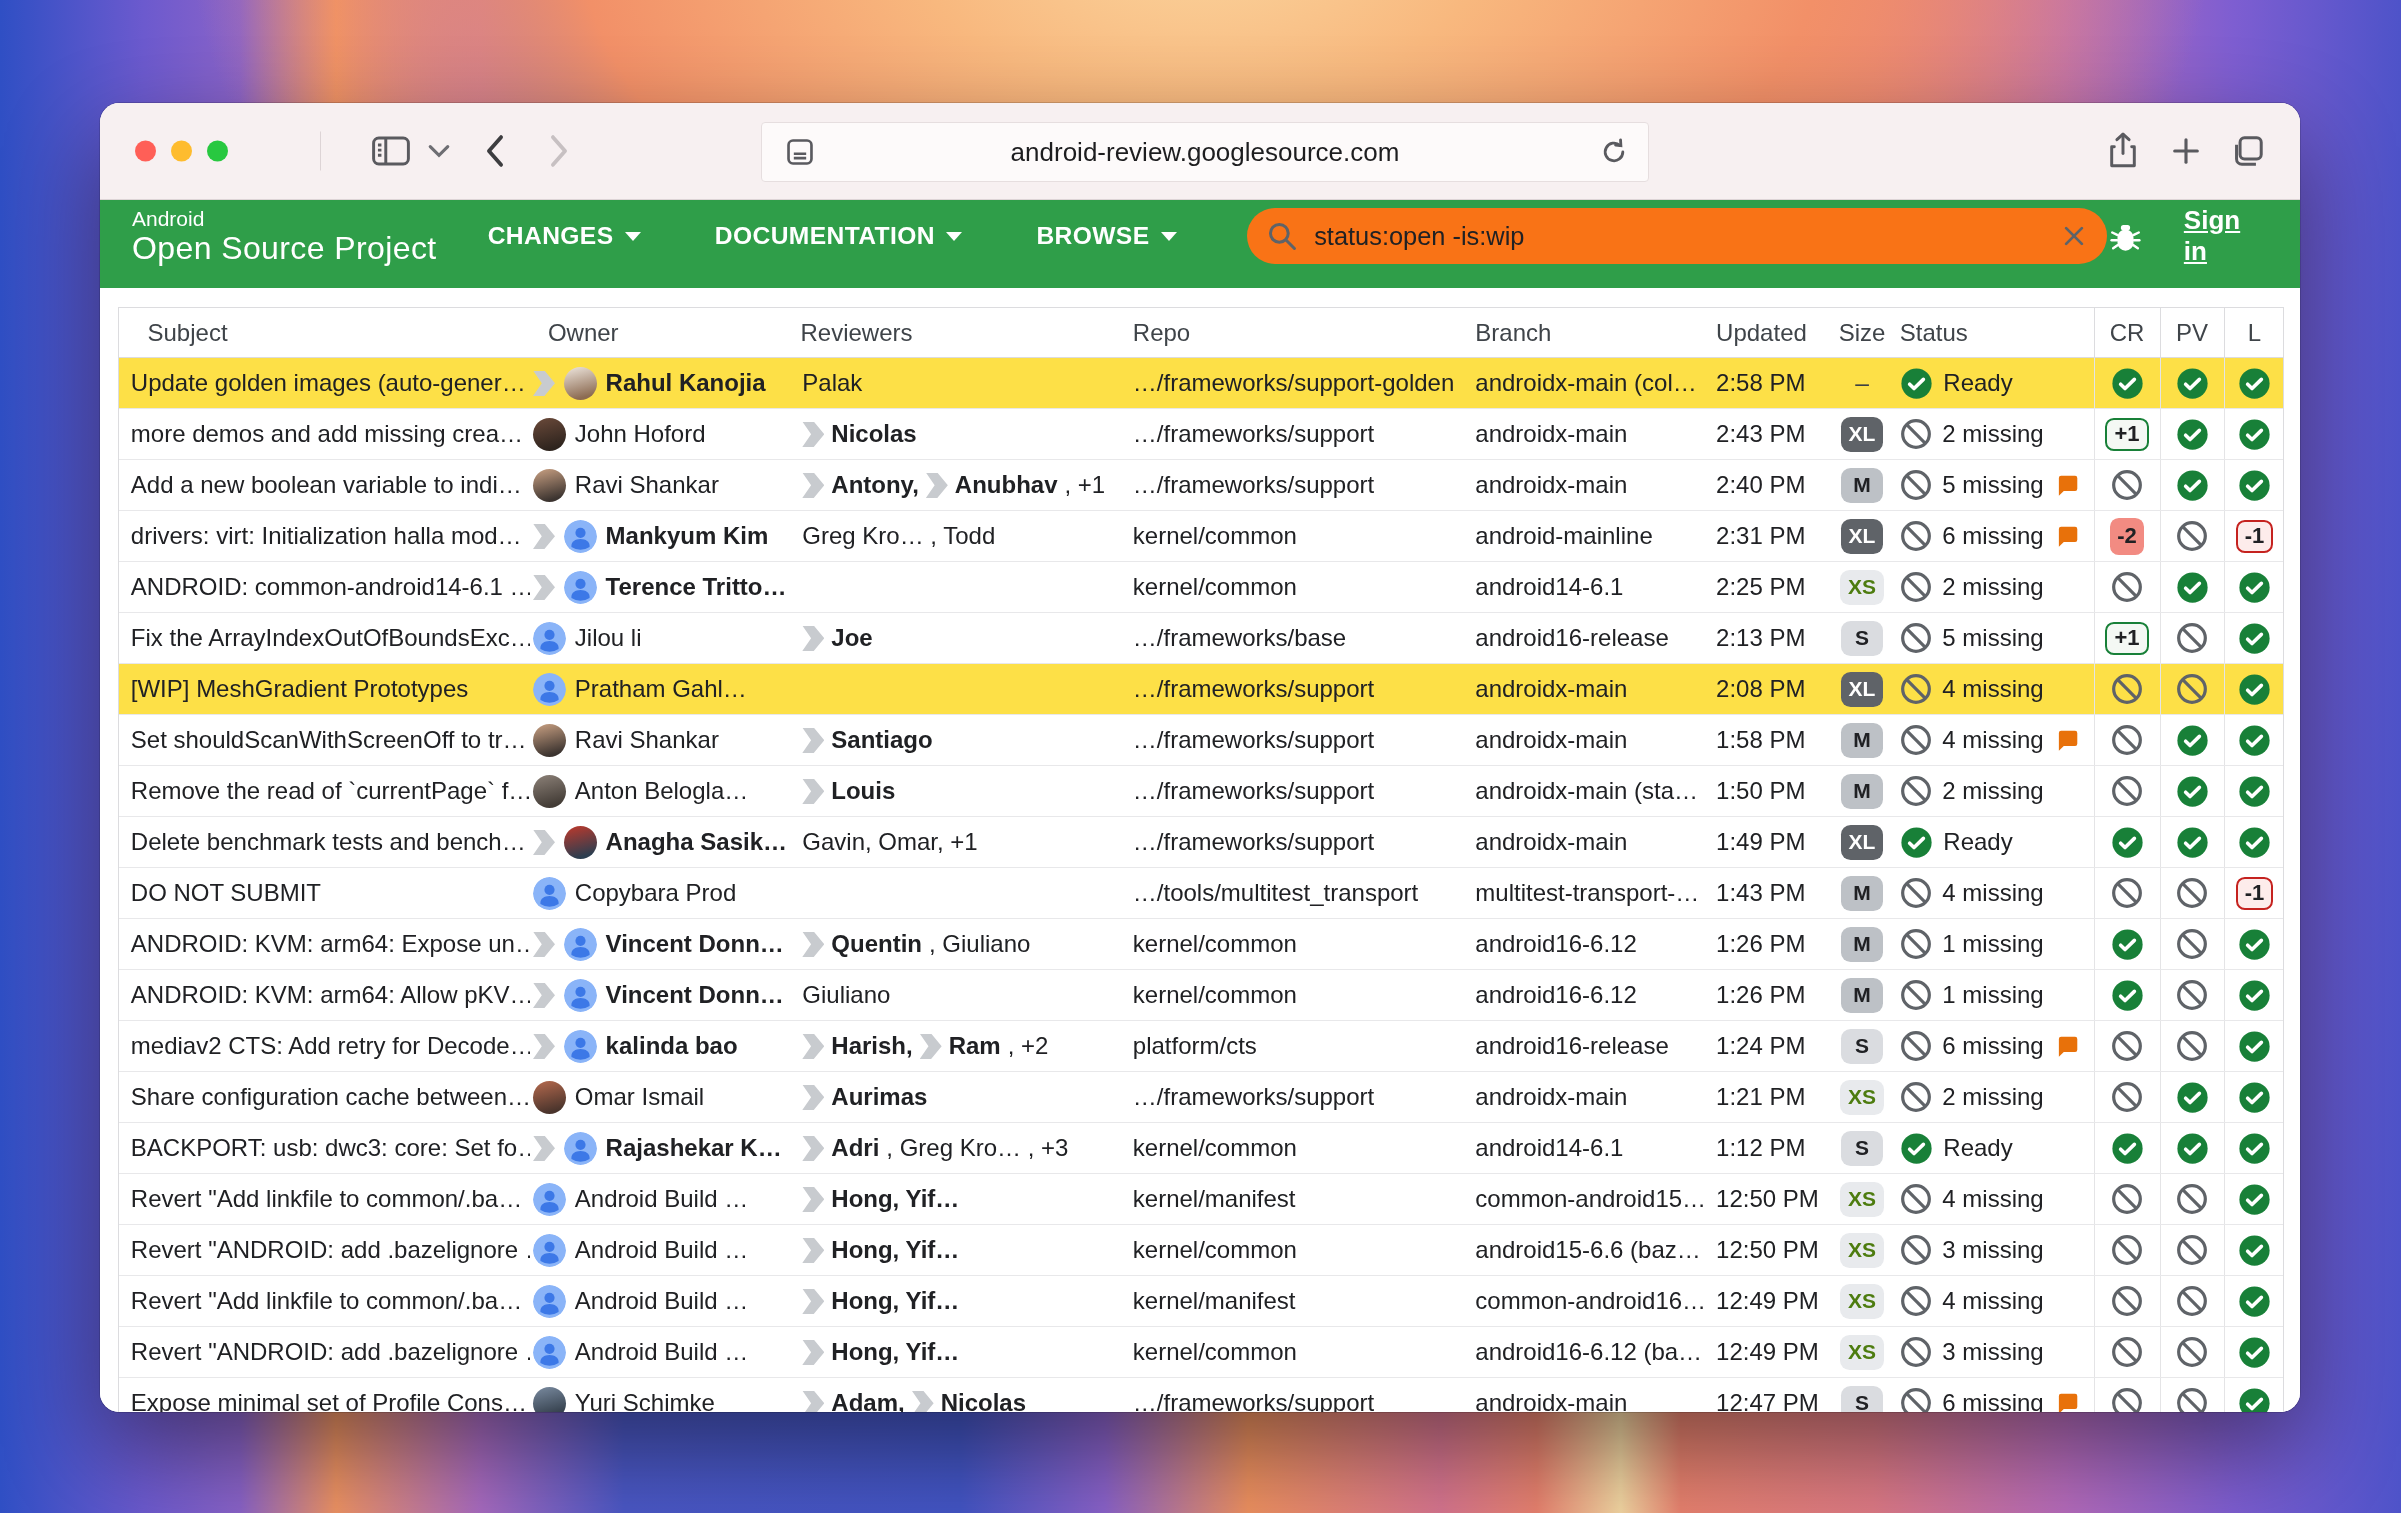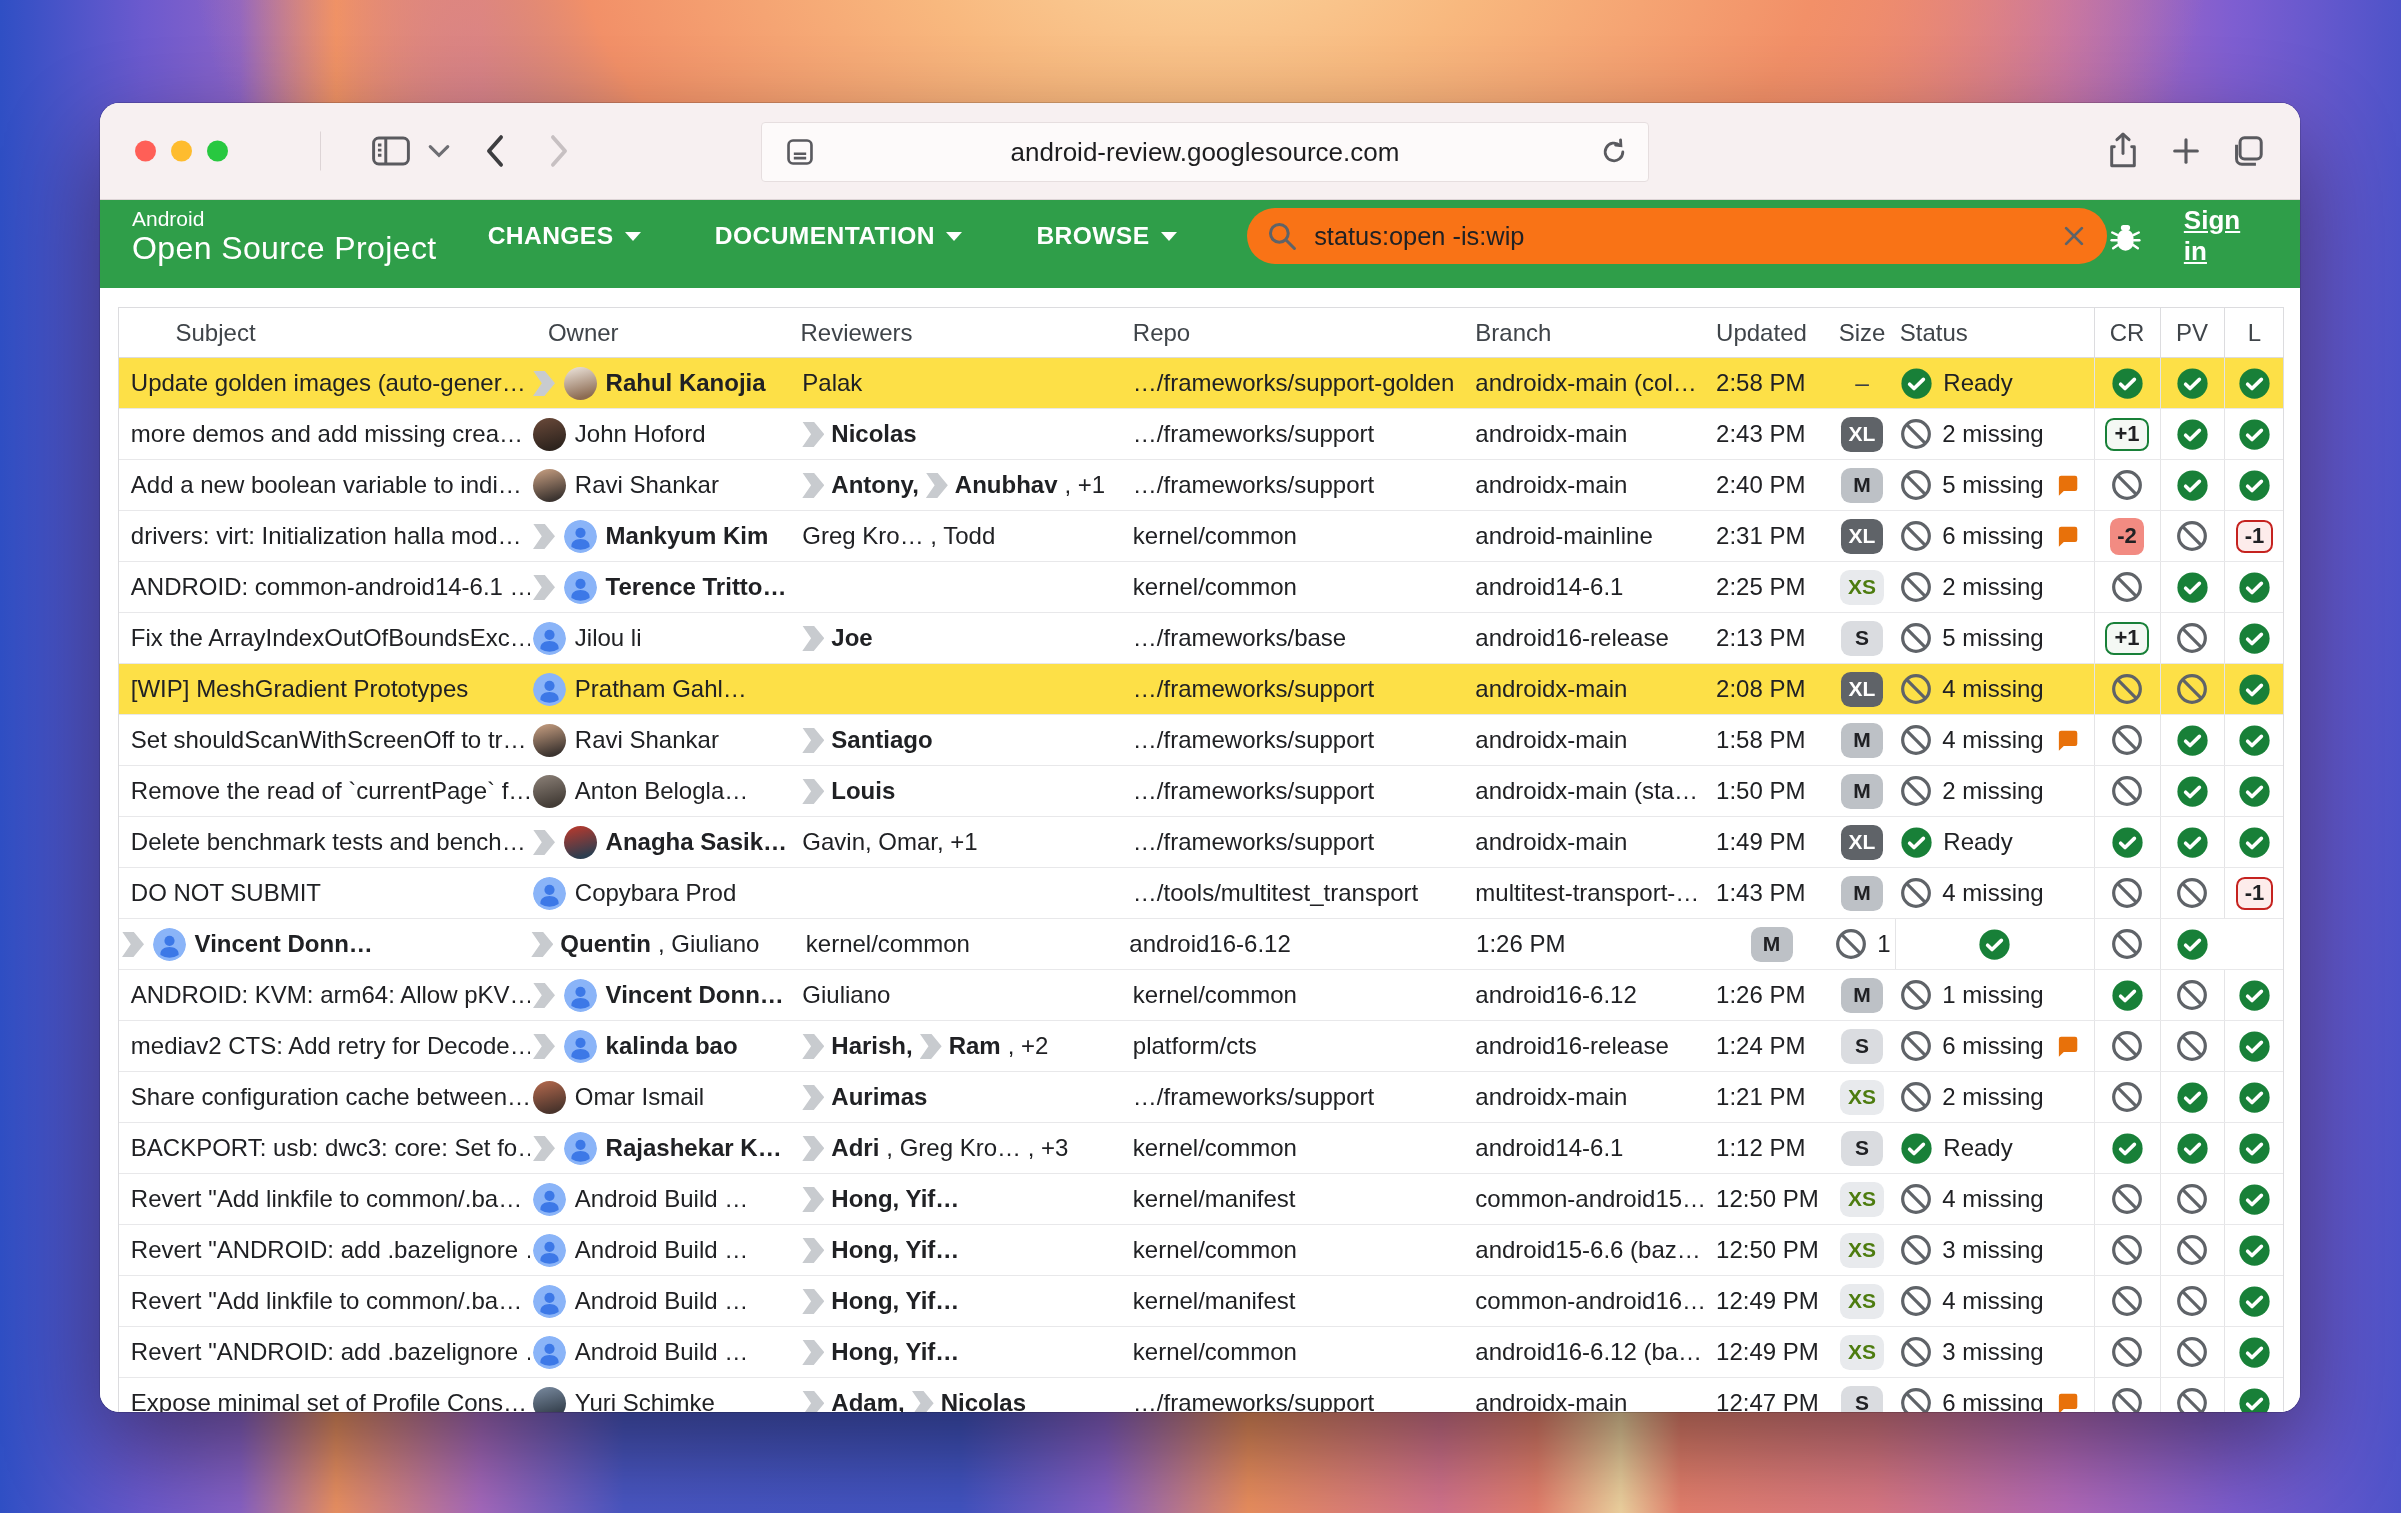--- a/index.html
+++ b/index.html
@@ -50,21 +50,21 @@
   .row{height:50px;border-bottom:0.9px solid #e8e8ea;background:#fff;}
   .row:last-child{border-bottom:none;}
   .row.hl{background:#fde047;}
   .cell{display:flex;align-items:center;font-size:24px;color:#202124;overflow:hidden;white-space:nowrap;}
   .c-subject{padding-left:12.3px;padding-right:16px;}
   .c-owner{padding-left:3.5px;gap:8.8px;}
   .c-reviewers{padding-left:1.8px;gap:7px;}
   .c-repo{padding-left:5.3px;} .c-branch{padding-left:1.8px;} .c-updated{padding-left:2.6px;}
   .c-size{justify-content:center;} .c-status{padding-left:5.3px;gap:10.5px;}
   .c-cr,.c-pv,.c-l{justify-content:center;border-left:0.9px solid #e4e4e6;}
-  .h-owner{padding-left:18.4px;} .h-subject{padding-left:17px;margin-left:40px;} .h-repo{padding-left:5.3px;}
+  .h-owner{padding-left:18.4px;} .h-subject{padding-left:29px;} .h-repo{padding-left:5.3px;}
   .h-branch{padding-left:1.8px;} .h-updated{padding-left:2.6px;} .h-size{justify-content:center;}
   .h-status{padding-left:5.3px;} .h-cr,.h-pv,.h-l{justify-content:center;border-left:0.9px solid #dcdcdf;}
   .bold{font-weight:700;}
   .chev{flex:none;width:22px;height:25.4px;background:#c8cbcf;
     clip-path:polygon(0% 0%,52% 0%,100% 50%,52% 100%,0% 100%,40% 50%);}
   .avatar{flex:none;width:33px;height:33px;border-radius:50%;overflow:hidden;}
   .sizebadge{min-width:26px;height:35px;padding:0 8px;border-radius:9.6px;display:flex;align-items:center;
     justify-content:center;font-size:21px;font-weight:700;}
   .sz-XL{background:#5f6368;color:#fff;} .sz-M{background:#bdc1c6;color:#202124;}
   .sz-S{background:#dadce0;color:#202124;} .sz-XS{background:#e8eaed;color:#4d7c0f;}
@@ -801,20 +801,23 @@
                   <circle cx="12" cy="12" r="10" fill="none" stroke="#5f6368" stroke-width="2.4"></circle>
                   <line x1="5.4" y1="5.4" x2="18.6" y2="18.6" stroke="#5f6368" stroke-width="2.4"></line>
                 </svg>
               </div>
             </div>
             <div class="cell c-l">
               <div class="vote v-minus1">-1</div>
             </div>
           </div>
           <div class="grid row">
+            <div class="cell c-subject">
+              <span>ANDROID: KVM: arm64: Expose un…</span>
+            </div>
             <div class="cell c-owner">
               <span class="chev"></span>
               <div class="avatar">
                 <svg width="33" height="33" viewBox="0 0 24 24">
                   <circle cx="12" cy="12" r="12" fill="#8ab4f8"></circle>
                   <circle cx="12" cy="9.3" r="3.7" fill="#3c78e7"></circle>
                   <path d="M12 13.8c-3.9 0-6.6 2.1-6.6 4.7v1.2a12 12 0 0 0 13.2 0v-1.2c0-2.6-2.7-4.7-6.6-4.7z" fill="#3c78e7"></path>
                 </svg>
               </div>
               <span class="bold">Vincent Donn…</span>

